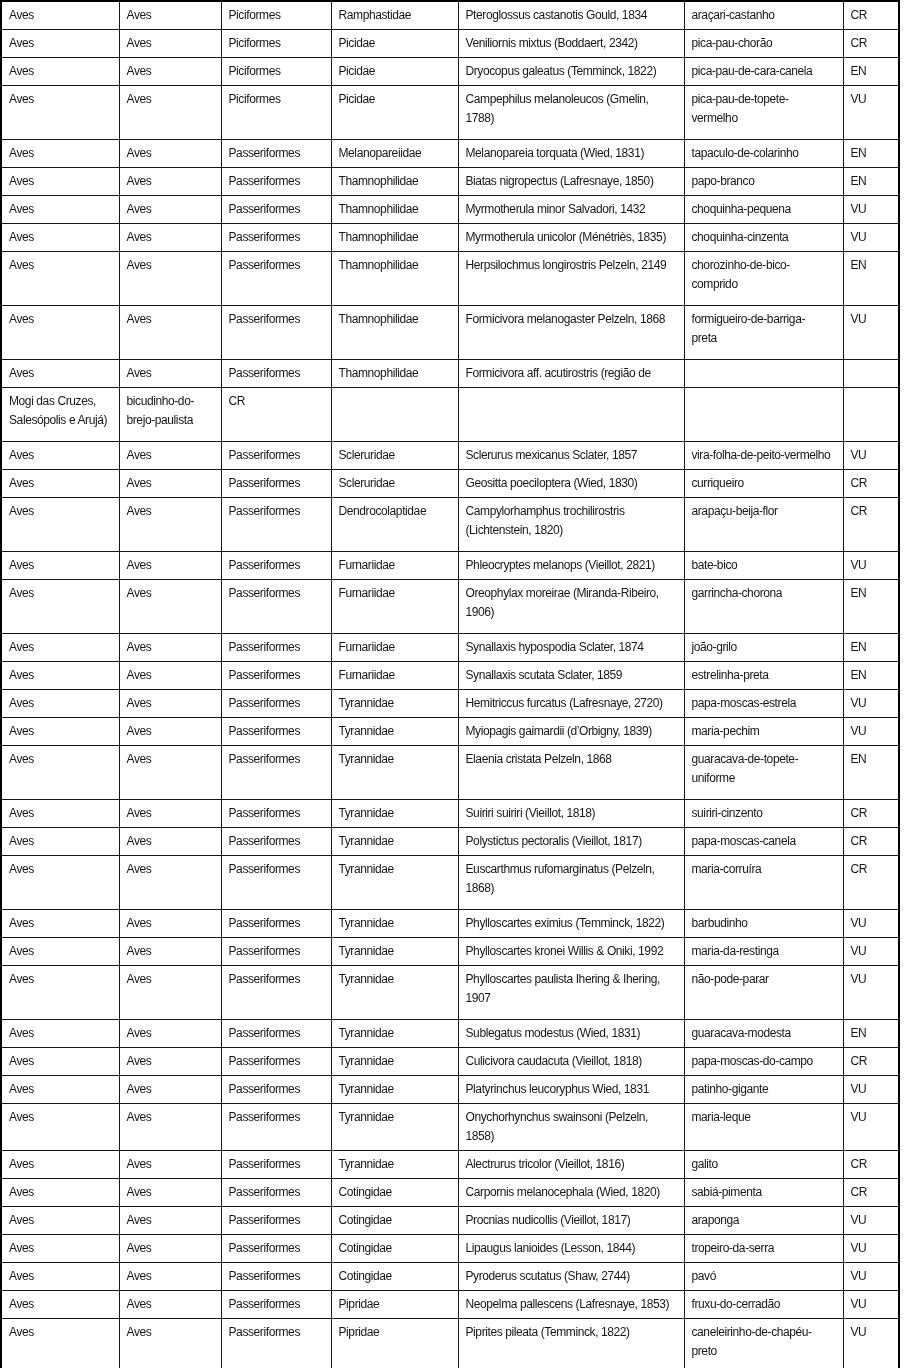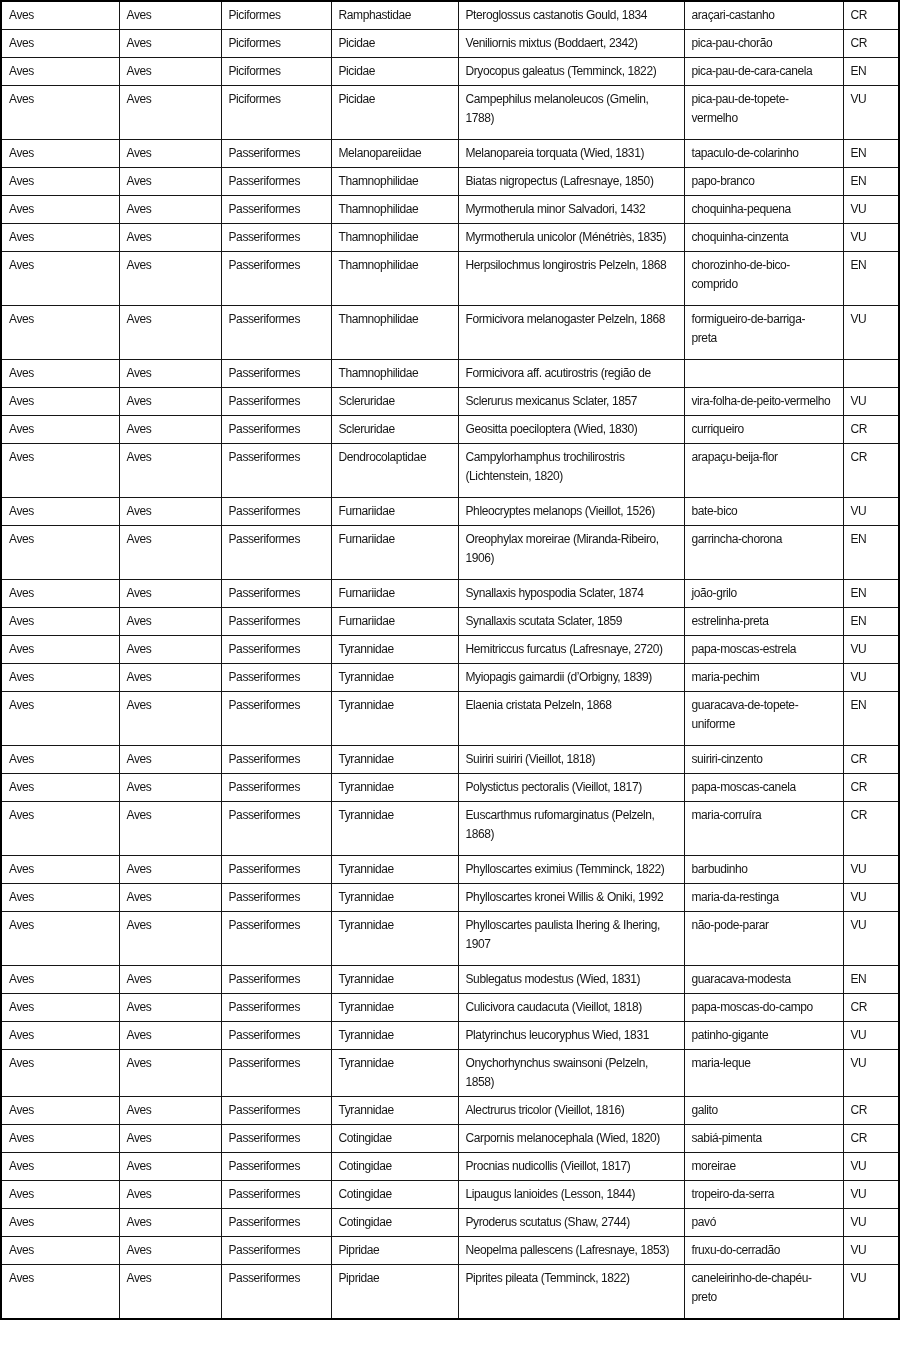--- a/index.html
+++ b/index.html
@@ -133,41 +133,52 @@
           <td>Thamnophilidae</td>
           <td>Myrmotherula unicolor (Ménétriès, 1835)</td>
           <td>choquinha-cinzenta</td>
           <td>VU</td>
         </tr>
         <tr class="tall">
           <td>Aves</td>
           <td>Aves</td>
           <td>Passeriformes</td>
           <td>Thamnophilidae</td>
-          <td>Herpsilochmus longirostris Pelzeln, 1868</td>
+          <td>Herpsilochmus longirostris Pelzeln, 2149</td>
           <td>chorozinho-de-bico-
 comprido</td>
           <td>EN</td>
         </tr>
         <tr class="tall">
           <td>Aves</td>
           <td>Aves</td>
           <td>Passeriformes</td>
           <td>Thamnophilidae</td>
           <td>Formicivora melanogaster Pelzeln, 1868</td>
           <td>formigueiro-de-barriga-
 preta</td>
           <td>VU</td>
         </tr>
         <tr>
           <td>Aves</td>
           <td>Aves</td>
           <td>Passeriformes</td>
           <td>Thamnophilidae</td>
           <td>Formicivora aff. acutirostris (região de</td>
+          <td></td>
+          <td></td>
+        </tr>
+        <tr class="tall">
+          <td>Mogi das Cruzes,
+Salesópolis e Arujá)</td>
+          <td>bicudinho-do-
+brejo-paulista</td>
+          <td>CR</td>
+          <td></td>
+          <td></td>
           <td></td>
           <td></td>
         </tr>
         <tr>
           <td>Aves</td>
           <td>Aves</td>
           <td>Passeriformes</td>
           <td>Scleruridae</td>
           <td>Sclerurus mexicanus Sclater, 1857</td>
           <td>vira-folha-de-peito-vermelho</td>
@@ -190,21 +201,21 @@
           <td>Campylorhamphus trochilirostris
 (Lichtenstein, 1820)</td>
           <td>arapaçu-beija-flor</td>
           <td>CR</td>
         </tr>
         <tr>
           <td>Aves</td>
           <td>Aves</td>
           <td>Passeriformes</td>
           <td>Furnariidae</td>
-          <td>Phleocryptes melanops (Vieillot, 1526)</td>
+          <td>Phleocryptes melanops (Vieillot, 2821)</td>
           <td>bate-bico</td>
           <td>VU</td>
         </tr>
         <tr class="tall">
           <td>Aves</td>
           <td>Aves</td>
           <td>Passeriformes</td>
           <td>Furnariidae</td>
           <td>Oreophylax moreirae (Miranda-Ribeiro,
 1906)</td>
@@ -366,21 +377,21 @@
           <td>Carpornis melanocephala (Wied, 1820)</td>
           <td>sabiá-pimenta</td>
           <td>CR</td>
         </tr>
         <tr>
           <td>Aves</td>
           <td>Aves</td>
           <td>Passeriformes</td>
           <td>Cotingidae</td>
           <td>Procnias nudicollis (Vieillot, 1817)</td>
-          <td>moreirae</td>
+          <td>araponga</td>
           <td>VU</td>
         </tr>
         <tr>
           <td>Aves</td>
           <td>Aves</td>
           <td>Passeriformes</td>
           <td>Cotingidae</td>
           <td>Lipaugus lanioides (Lesson, 1844)</td>
           <td>tropeiro-da-serra</td>
           <td>VU</td>

